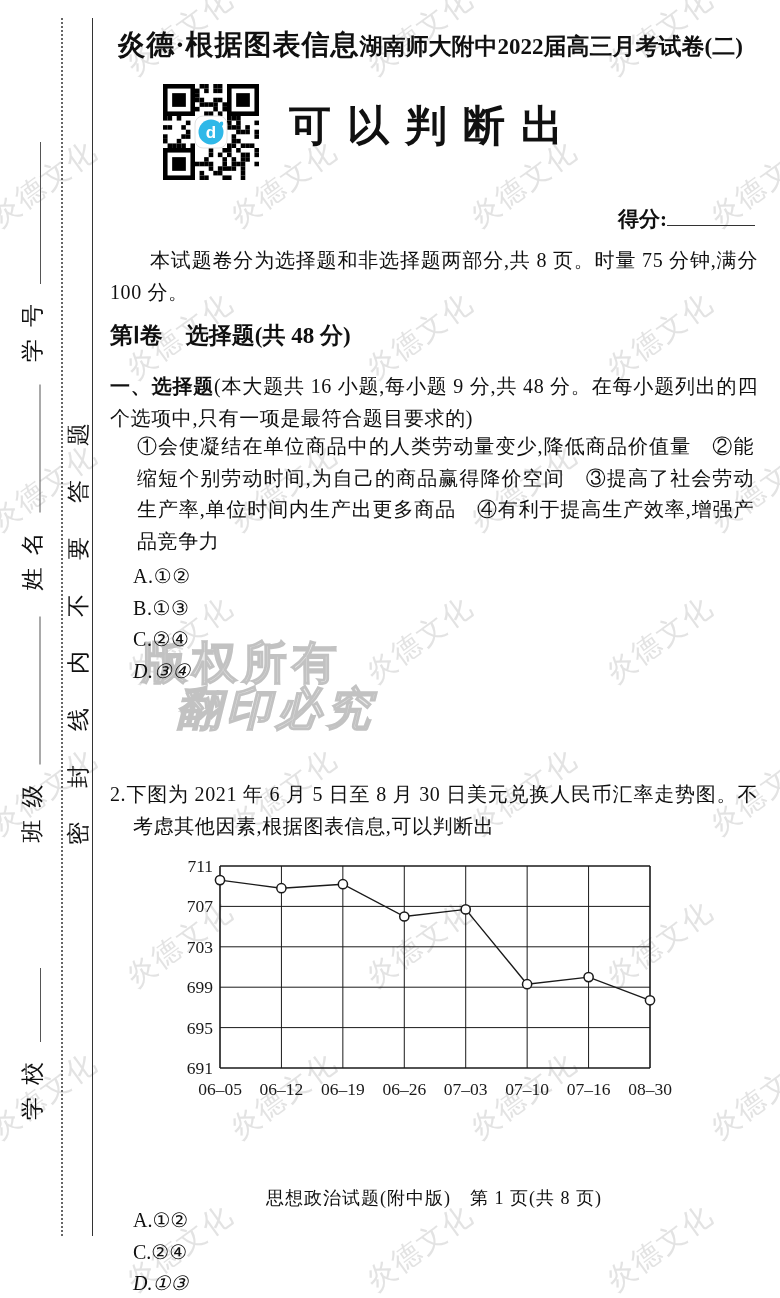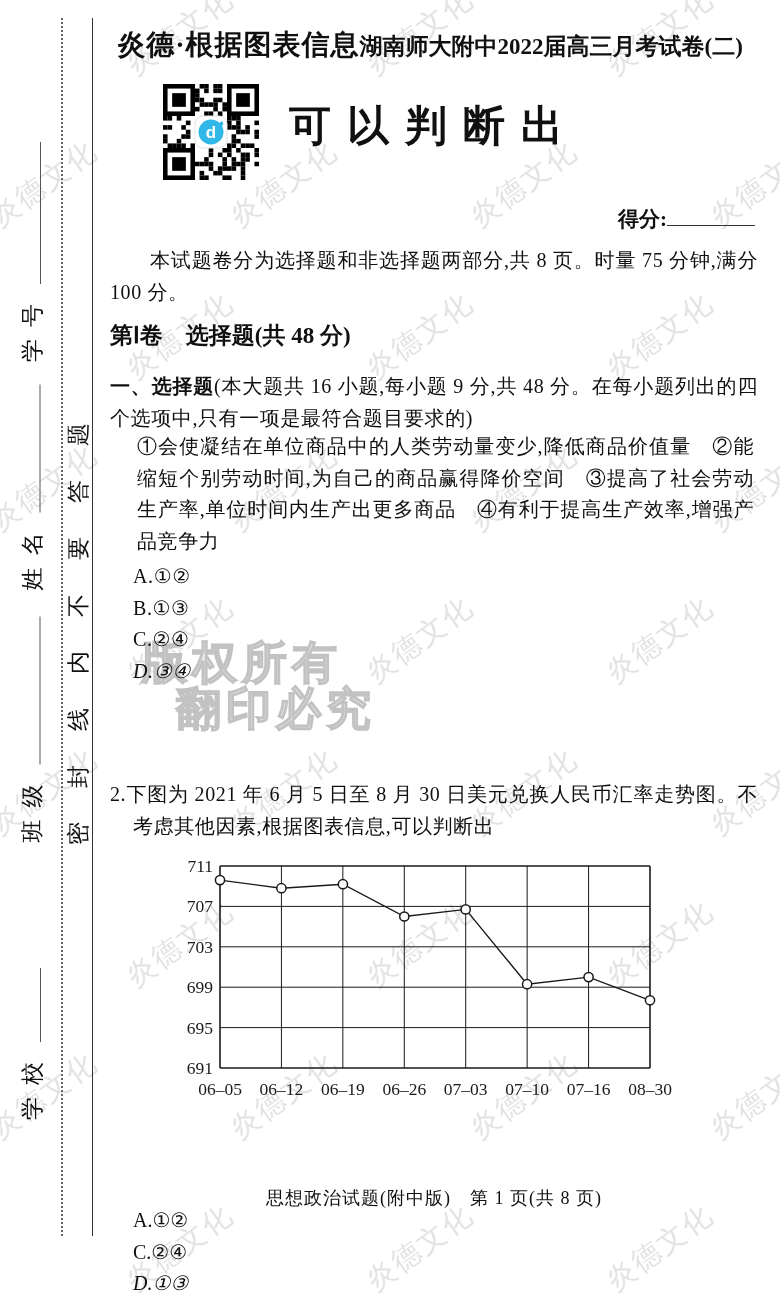--- a/index.html
+++ b/index.html
@@ -5,21 +5,21 @@
   html,body{margin:0;padding:0;background:#fff;}
   .page{position:relative;width:780px;height:1298px;background:#fff;overflow:hidden;
         font-family:"Liberation Serif","DejaVu Serif",serif;color:#101010;}
   
   .wm-layer{position:absolute;inset:0;z-index:0;pointer-events:none;}
   .wm-tile{position:absolute;color:#e3e3e3;font-size:29px;white-space:nowrap;
            transform:rotate(-36deg);letter-spacing:2px;}
   .center-wm{position:absolute;left:142px;top:640px;z-index:1;pointer-events:none;
              font-weight:bold;font-size:45px;line-height:46px;letter-spacing:5px;
              color:rgba(185,185,185,0.30);-webkit-text-stroke:1.4px #c2c2c2;}
-  .center-wm .l2{margin-left:34px;}
+  .center-wm .l2{margin-left:34px;font-style:italic;}
   
   .seal-line-dotted{position:absolute;left:61px;top:18px;height:1218px;width:0;
                     border-left:2px dotted #666;z-index:2;}
   .seal-line-solid{position:absolute;left:92px;top:18px;height:1218px;width:0;
                    border-left:1.5px solid #333;z-index:2;}
   .vfield{position:absolute;height:26px;display:flex;align-items:center;gap:8px;
           transform:rotate(-90deg);white-space:nowrap;font-size:23px;z-index:2;}
   .vfield .fl{letter-spacing:12px;}
   .vfield .blank{display:inline-block;border-bottom:1.5px solid #555;height:16px;}
   .vseal{position:absolute;height:28px;transform:rotate(-90deg);white-space:nowrap;

